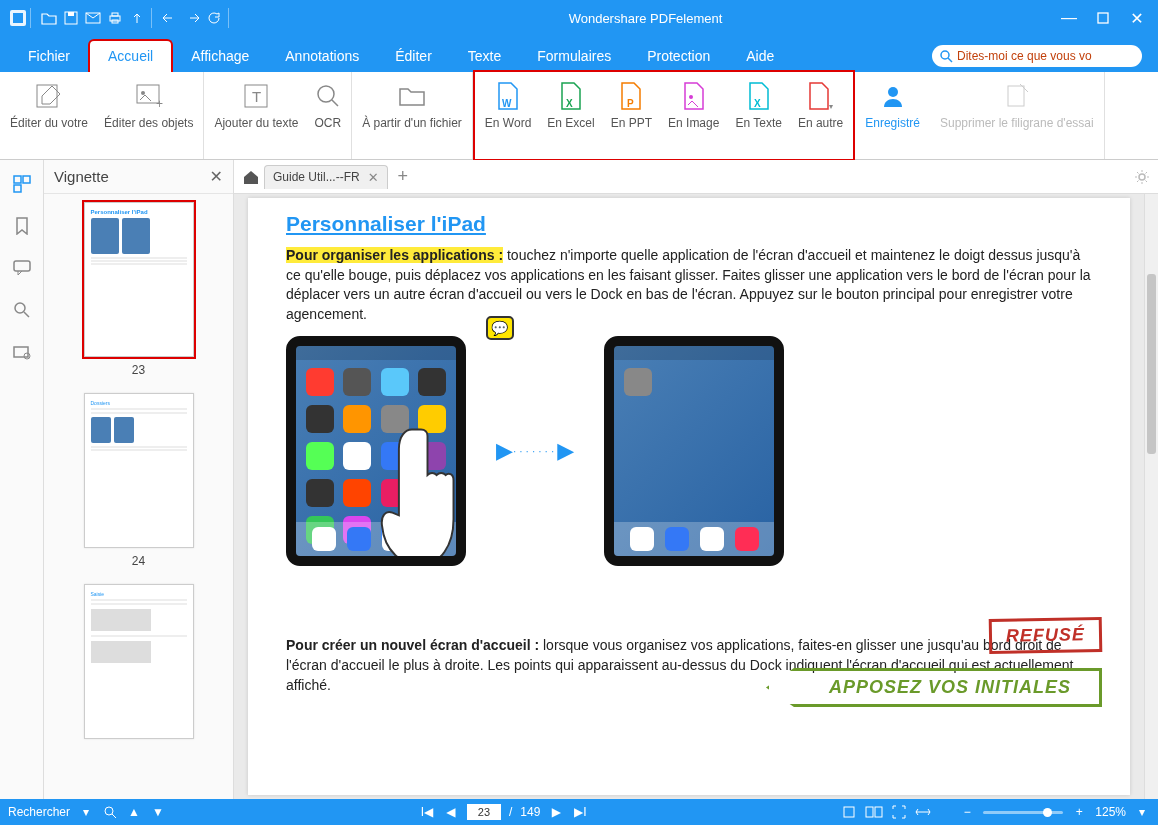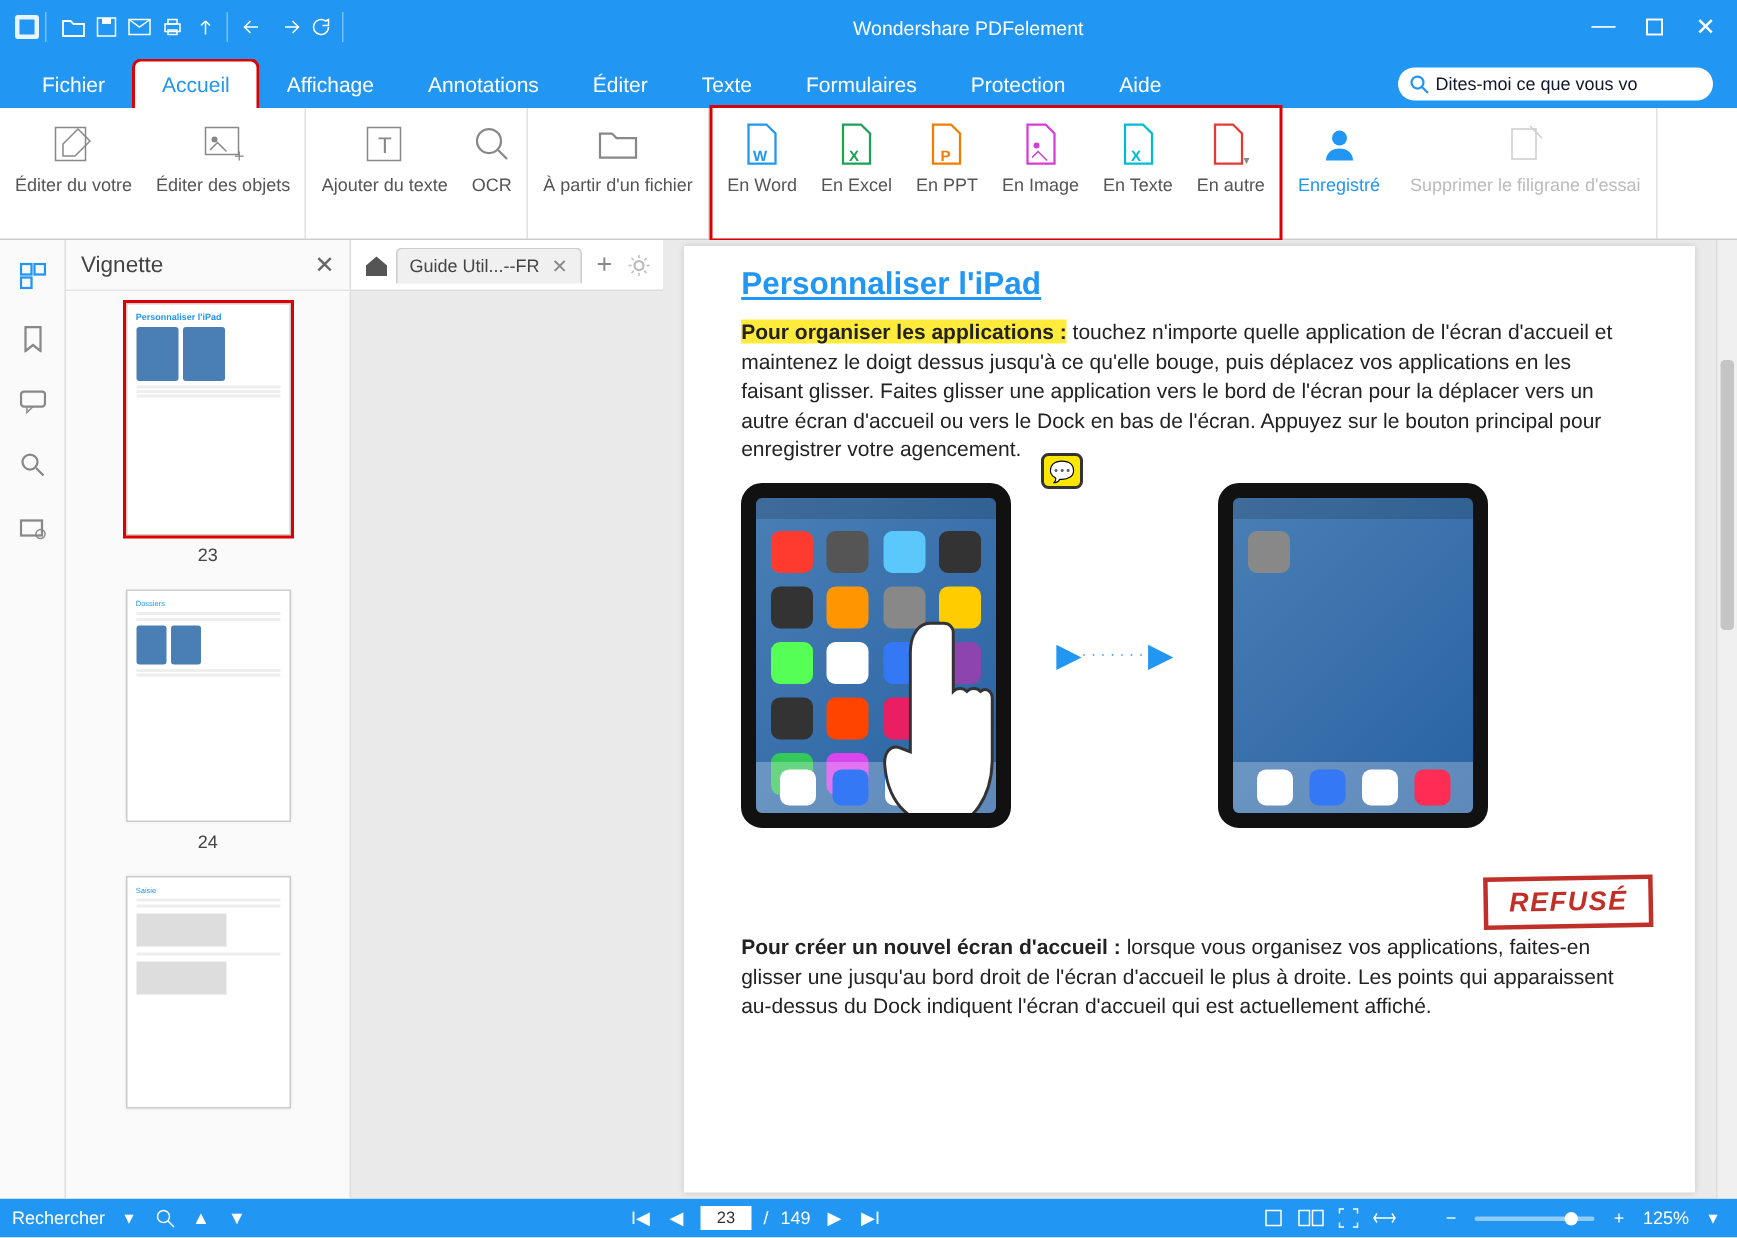--- a/index.html
+++ b/index.html
@@ -26,21 +26,21 @@
 .leftrail{width:44px;background:#fafafa;border-right:1px solid #ddd;display:flex;flex-direction:column;align-items:center;gap:22px;padding-top:14px}
 .leftrail span{cursor:pointer;color:#888;width:20px;height:20px;display:flex;align-items:center;justify-content:center}
 .leftrail span.active{color:#2196f3}
 .thumbpanel{width:190px;background:#fafafa;border-right:1px solid #ddd;display:flex;flex-direction:column}
 .thumbpanel .hd{height:34px;display:flex;align-items:center;padding:0 10px;font-size:15px;color:#444;border-bottom:1px solid #e5e5e5}
 .thumbpanel .hd .x{margin-left:auto;cursor:pointer;font-size:16px;color:#666}
 .thumbpanel .list{flex:1;overflow:auto;padding:8px 0;display:flex;flex-direction:column;align-items:center;gap:6px}
 .thumb{width:110px;height:155px;background:#fff;border:1px solid #ccc;box-shadow:0 0 2px rgba(0,0,0,.1);position:relative;padding:6px;font-size:5px;color:#555}
 .thumb.sel{outline:2px solid #d00}
 .plabel{font-size:12px;color:#444;margin-bottom:10px}
-.docarea{flex:1;display:flex;flex-direction:row;background:#eaeaea}
+.docarea{flex:1;display:flex;flex-direction:column;background:#eaeaea}
 .tabbar{height:34px;background:#fff;border-bottom:1px solid #ddd;display:flex;align-items:center;padding:0 8px;gap:4px}
 .tabbar .home{cursor:pointer;color:#555}
 .tabbar .doctab{background:#f0f0f0;border:1px solid #ccc;border-bottom:none;padding:4px 8px;font-size:12px;color:#444;display:flex;align-items:center;gap:8px;border-radius:4px 4px 0 0}
 .tabbar .doctab .x{cursor:pointer;color:#888;font-size:13px}
 .tabbar .plus{cursor:pointer;color:#888;font-size:18px;padding:0 6px}
 .tabbar .gear{margin-left:auto;cursor:pointer;color:#aaa}
 .docwrap{flex:1;display:flex;overflow:hidden}
 .page{background:#fff;margin:4px 14px;flex:1;box-shadow:0 0 4px rgba(0,0,0,.15);padding:14px 38px;font-size:14px;color:#222;overflow:hidden;position:relative}
 .scrollsim{width:14px;background:#f0f0f0;border-left:1px solid #ddd;position:relative}
 .scrollsim .th{position:absolute;left:2px;right:2px;top:80px;height:180px;background:#c5c5c5;border-radius:3px}
@@ -149,21 +149,21 @@
   <div class="tab">Éditer</div>
   <div class="tab">Texte</div>
   <div class="tab">Formulaires</div>
   <div class="tab">Protection</div>
   <div class="tab">Aide</div>
   <div class="search">
     <svg width="13" height="13">
         <circle cx="5" cy="5" r="4" fill="none" stroke="#2196f3" stroke-width="1.5"></circle>
         <path d="M8 8l4 4" stroke="#2196f3" stroke-width="1.5"></path>
       </svg>
-    <span style="color:#0f172a">Dites-moi ce que vous vo</span>
+    <span style="color:#c2410c">Dites-moi ce que vous vo</span>
   </div>
 </div>
 
 <div class="ribbon">
   <div class="grp">
     <div class="btn">
         <div class="ic">
           <svg width="30" height="28">
             <rect x="3" y="3" width="20" height="22" fill="none" stroke="#888"></rect>
             <path d="M18 4l8 8-10 10H8v-8z" fill="none" stroke="#888"></path>
@@ -434,20 +434,21 @@
               </div>
             <div class="dock">
                 <div class="app" style="background:#fff"></div>
                 <div class="app" style="background:#3478f6"></div>
                 <div class="app" style="background:#fff"></div>
                 <div class="app" style="background:#ff2d55"></div>
               </div>
           </div>
         </div>
         <div class="stamp1">REFUSÉ</div>
+        <div class="stamp2">APPOSEZ VOS INITIALES</div>
         <p class="para" style="margin-top:70px"><b>Pour créer un nouvel écran d'accueil :</b><span> lorsque vous organisez vos applications, faites-en glisser une jusqu'au bord droit de l'écran d'accueil le plus à droite. Les points qui apparaissent au-dessus du Dock indiquent l'écran d'accueil qui est actuellement affiché.</span></p>
       </div>
       <div class="scrollsim">
           <div class="th"></div>
         </div>
     </div>
   </div>
 </div>
 
 <div class="statusbar">

